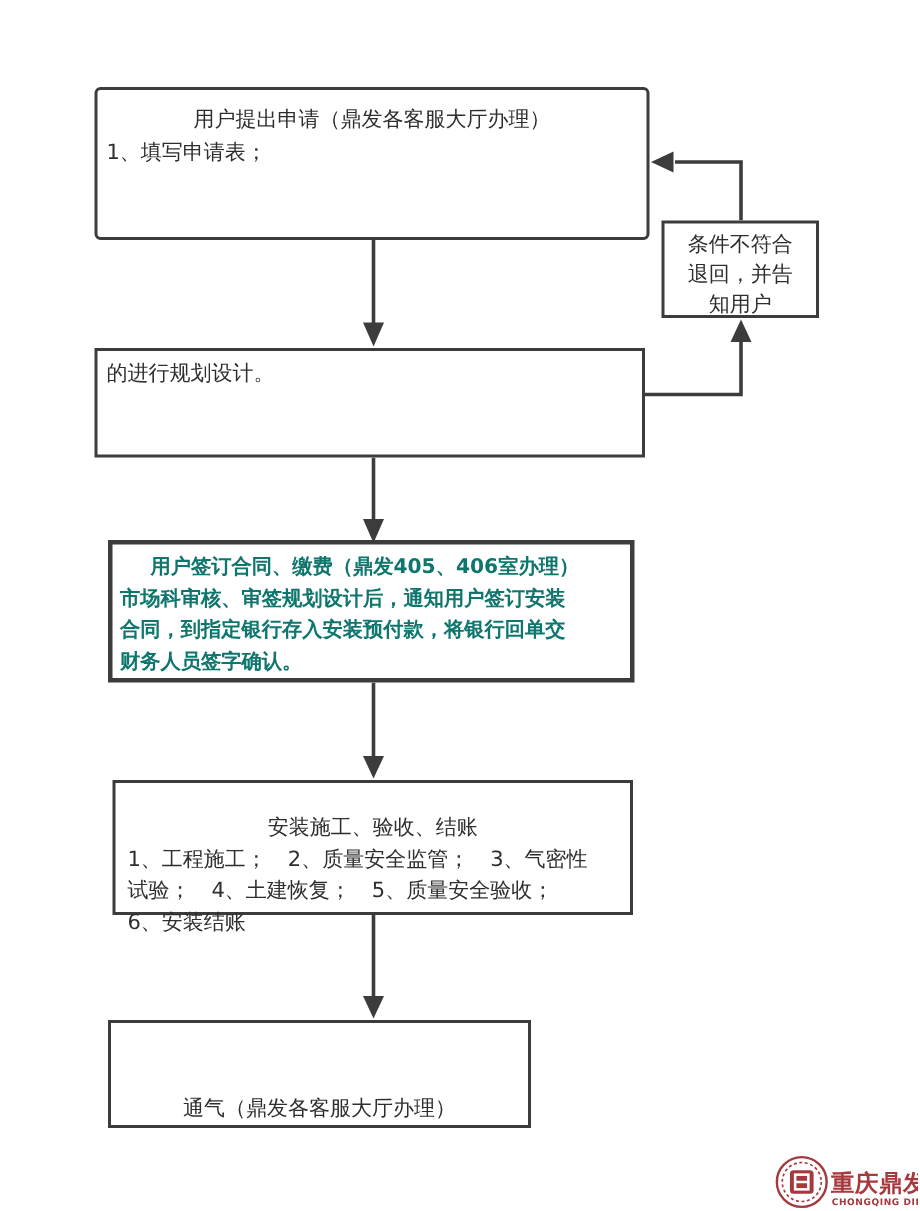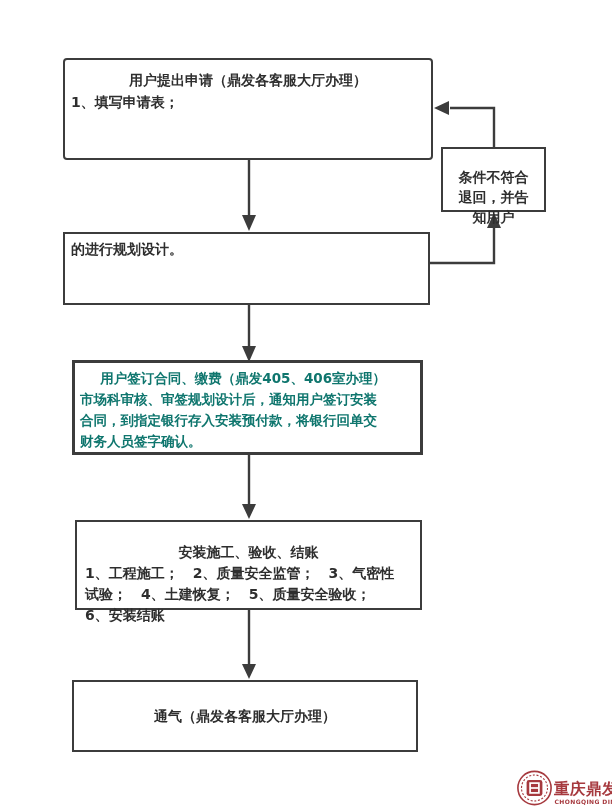--- a/index.html
+++ b/index.html
@@ -16,21 +16,20 @@
     overflow: hidden;
   }
   .box {
     position: absolute;
     box-sizing: border-box;
     border: 2px solid #3c3c3c;
     background: #ffffff;
     color: #2e2e2e;
     font-size: 14px;
     line-height: 22px;
-    font-weight: bold;
   }
   .box .title {
     text-align: center;
     white-space: nowrap;
   }
   .box .line {
     text-align: left;
     white-space: nowrap;
   }
   .box-apply {
@@ -51,31 +50,31 @@
     padding: 5px 5px 0 5px;
     color: #0f766e;
   }
   .box-contract .line.indent { text-indent: 1.5em; }
   .box-install {
     left: 75px; top: 520px; width: 347px; height: 90px;
     line-height: 21px;
     padding: 20px 8px 0 8px;
   }
   .box-gas {
-    left: 72px; top: 680px; width: 346px; height: 72px;
+    left: 72px; top: 680px; width: 282px; height: 72px;
     display: flex;
-    align-items: center;
+    align-items: flex-end;
     justify-content: center;
   }
   .box-gas .title { white-space: nowrap; }
   .box-reject {
     left: 441px; top: 147px; width: 105px; height: 65px;
     text-align: center;
     line-height: 20px;
-    padding-top: 18px;
+    padding-top: 4px;
   }
   .connectors {
     position: absolute;
     left: 0; top: 0;
     width: 613px;
     height: 807px;
     pointer-events: none;
   }
   .logo {
     position: absolute;

